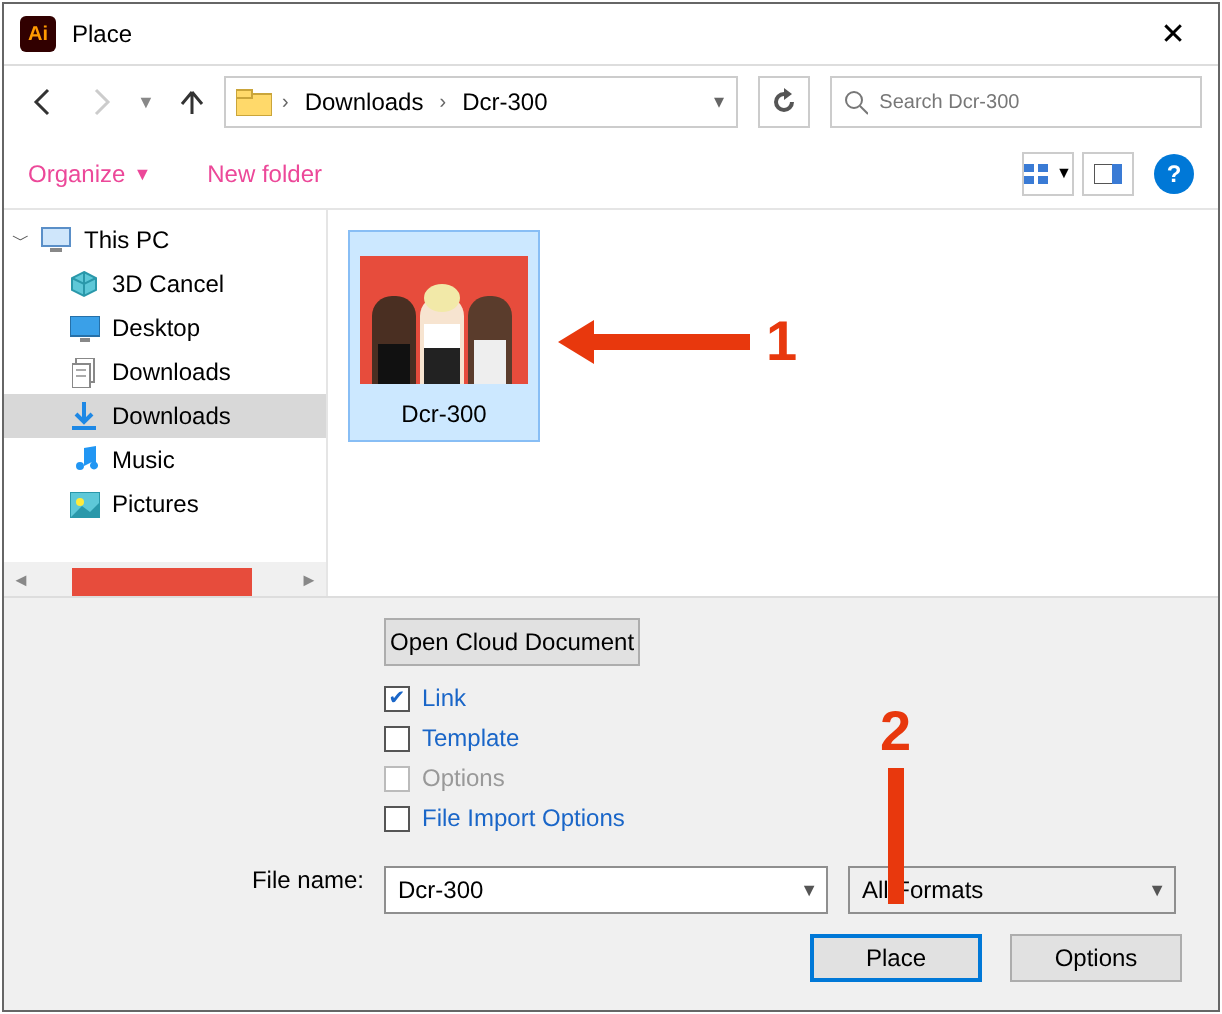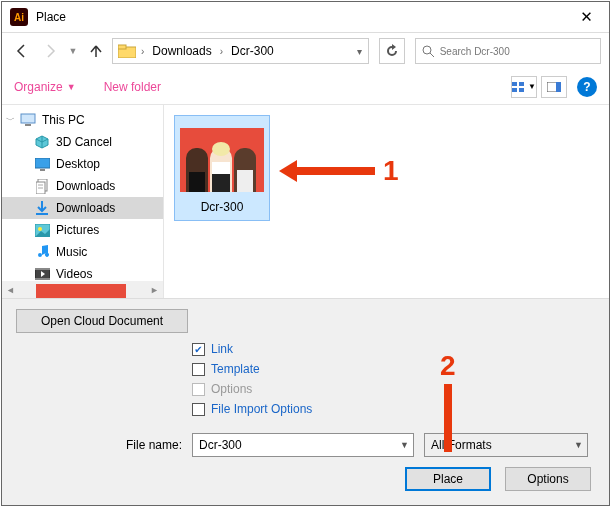--- a/index.html
+++ b/index.html
@@ -49,28 +49,28 @@
   .p1::after{content:"";position:absolute;bottom:0;left:3px;width:16px;height:20px;background:#111;}
   .p2 { left: 30px; background: #f7e4d0; }
   .p2::after{content:"";position:absolute;top:-6px;left:2px;width:18px;height:14px;background:#f2e9a8;border-radius:50%;}
   .p2b{position:absolute;bottom:0;left:32px;width:18px;height:18px;background:#222;}
   .p2t{position:absolute;bottom:18px;left:32px;width:18px;height:12px;background:#fff;}
   .p3 { left: 54px; background: #5a3c2c; }
   .p3::after{content:"";position:absolute;bottom:0;left:3px;width:16px;height:22px;background:#eee;}
   .file-label { margin-top: 8px; font-size: 12px; }
 
   .footer { background: #f0f0f0; border-top: 1px solid #ddd; padding: 10px 14px 14px 14px; }
-  .cloud-btn { display: inline-block; border: 1px solid #adadad; background: #e1e1e1; padding: 4px 24px; cursor: pointer; margin-bottom: 6px; }
+  .cloud-btn { display: inline-block; border: 1px solid #adadad; background: #e1e1e1; padding: 4px 2px; cursor: pointer; margin-left: 176px; margin-bottom: 6px; }
   .opts { margin-left: 176px; }
   .opt { display: flex; align-items: center; gap: 6px; height: 20px; color: #1a66c8; cursor: pointer; }
   .opt.disabled { color: #999; }
   .chk { width: 13px; height: 13px; border: 1px solid #555; background: #fff; display: flex; align-items: center; justify-content: center; font-size: 10px; color: #1a66c8; }
   .chk.dis { border-color: #bbb; }
 
-  .row2 { display: flex; align-items: center; margin-top: 14px; gap: 10px; }
+  .row2 { display: flex; align-items: flex-start; margin-top: 14px; gap: 10px; }
   .fn-label { width: 110px; text-align: right; margin-left: 56px;}
   .combo { height: 24px; border: 1px solid #8f8f8f; background: #fff; display: flex; align-items: center; padding: 0 6px; position: relative; }
   .combo .dd { position: absolute; right: 4px; font-size: 9px; color: #555; }
   .fn-combo { width: 222px; }
   .ft-combo { width: 164px; background: #efefef; }
 
   .row3 { display: flex; justify-content: flex-end; gap: 14px; margin-top: 10px; padding-right: 4px;}
   .btn { width: 86px; height: 24px; border: 1px solid #adadad; background: #e1e1e1; display: flex; align-items: center; justify-content: center; cursor: pointer; }
   .btn.primary { border: 2px solid #0078d7; }
 
@@ -211,46 +211,35 @@
         <span class="ico">
             <svg width="14" height="15">
               <path d="M7 0 L7 9 M3 6 L7 10 L11 6" stroke="#1e88e5" stroke-width="2" fill="none"></path>
               <line x1="1" y1="13" x2="13" y2="13" stroke="#1e88e5" stroke-width="2"></line>
             </svg>
           </span>
         <span>Downloads</span>
       </div>
       <div class="tree-item sub">
         <span class="ico">
+            <svg width="13" height="15">
+              <path d="M4 12 A2 2 0 1 1 4 8 A2 2 0 1 1 4 12 M6 10 L6 1 L12 0 L12 8 A2 2 0 1 1 10 8" fill="#2196f3"></path>
+            </svg>
+          </span>
+        <span>Music</span>
+      </div>
+      <div class="tree-item sub">
+        <span class="ico">
             <svg width="15" height="13">
               <rect x="0" y="0" width="15" height="13" fill="#5ec8d8" stroke="#2a98aa"></rect>
               <circle cx="5" cy="5" r="2" fill="#ffeb3b"></circle>
               <path d="M0 13 L6 7 L10 10 L15 5 L15 13 Z" fill="#2a98aa"></path>
             </svg>
           </span>
         <span>Pictures</span>
-      </div>
-      <div class="tree-item sub">
-        <span class="ico">
-            <svg width="13" height="15">
-              <path d="M4 12 A2 2 0 1 1 4 8 A2 2 0 1 1 4 12 M6 10 L6 1 L12 0 L12 8 A2 2 0 1 1 10 8" fill="#2196f3"></path>
-            </svg>
-          </span>
-        <span>Music</span>
-      </div>
-      <div class="tree-item sub">
-        <span class="ico">
-            <svg width="15" height="12">
-              <rect x="0" y="0" width="15" height="12" fill="#444" stroke="#222"></rect>
-              <rect x="0" y="0" width="15" height="2" fill="#888"></rect>
-              <rect x="0" y="10" width="15" height="2" fill="#888"></rect>
-              <path d="M6 3 L10 6 L6 9 Z" fill="#fff"></path>
-            </svg>
-          </span>
-        <span>Videos</span>
       </div>
       <div class="side-scroll">
         <span class="arr">◄</span>
         <span class="thumb"></span>
         <span class="arr" style="margin-left:auto;">►</span>
       </div>
     </div>
 
     <div class="content">
       <div class="file-block">

